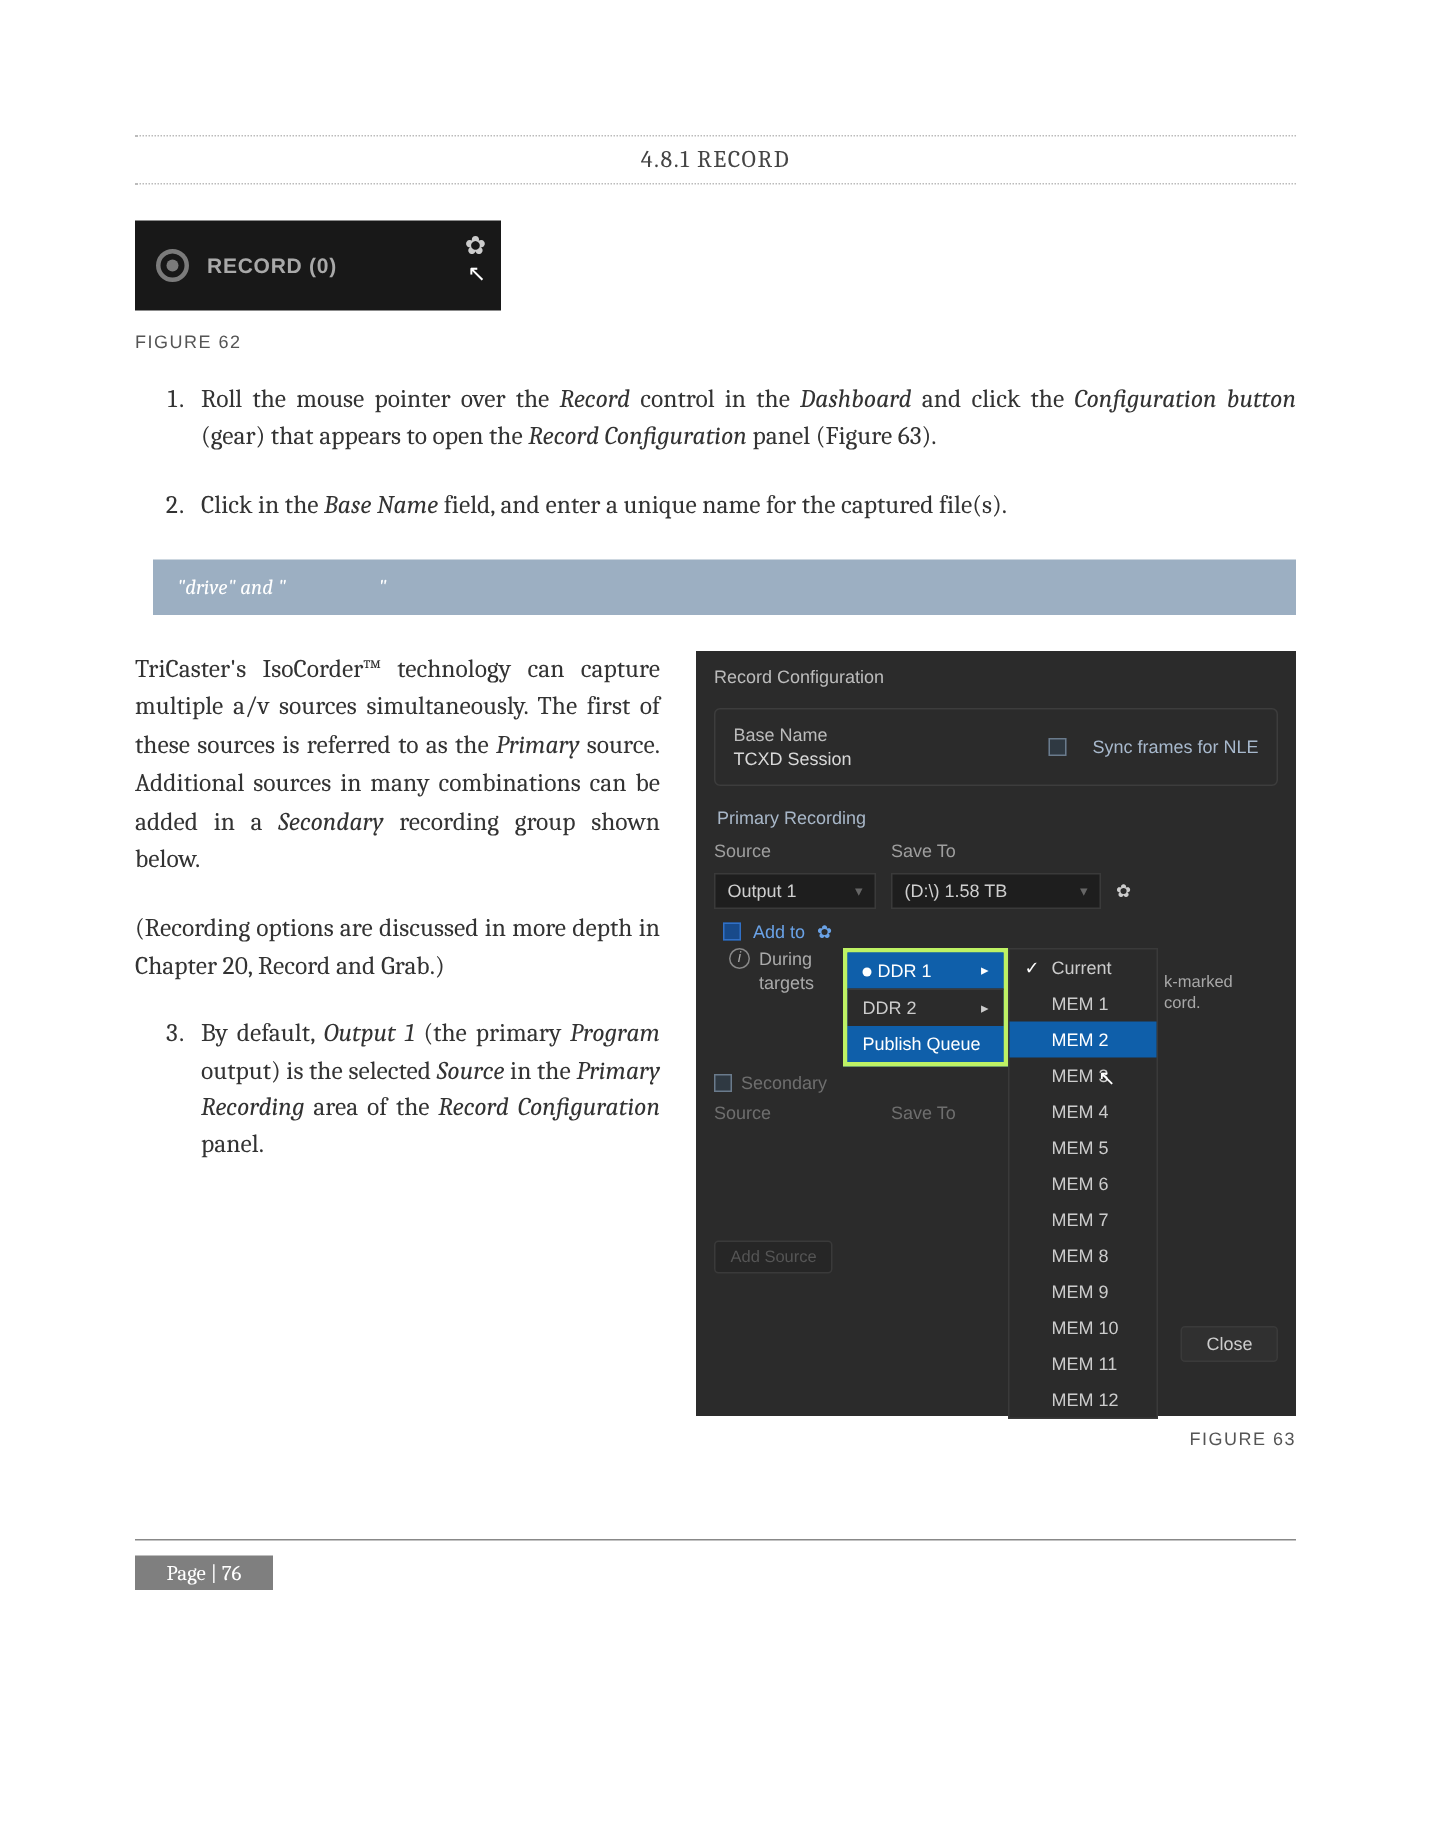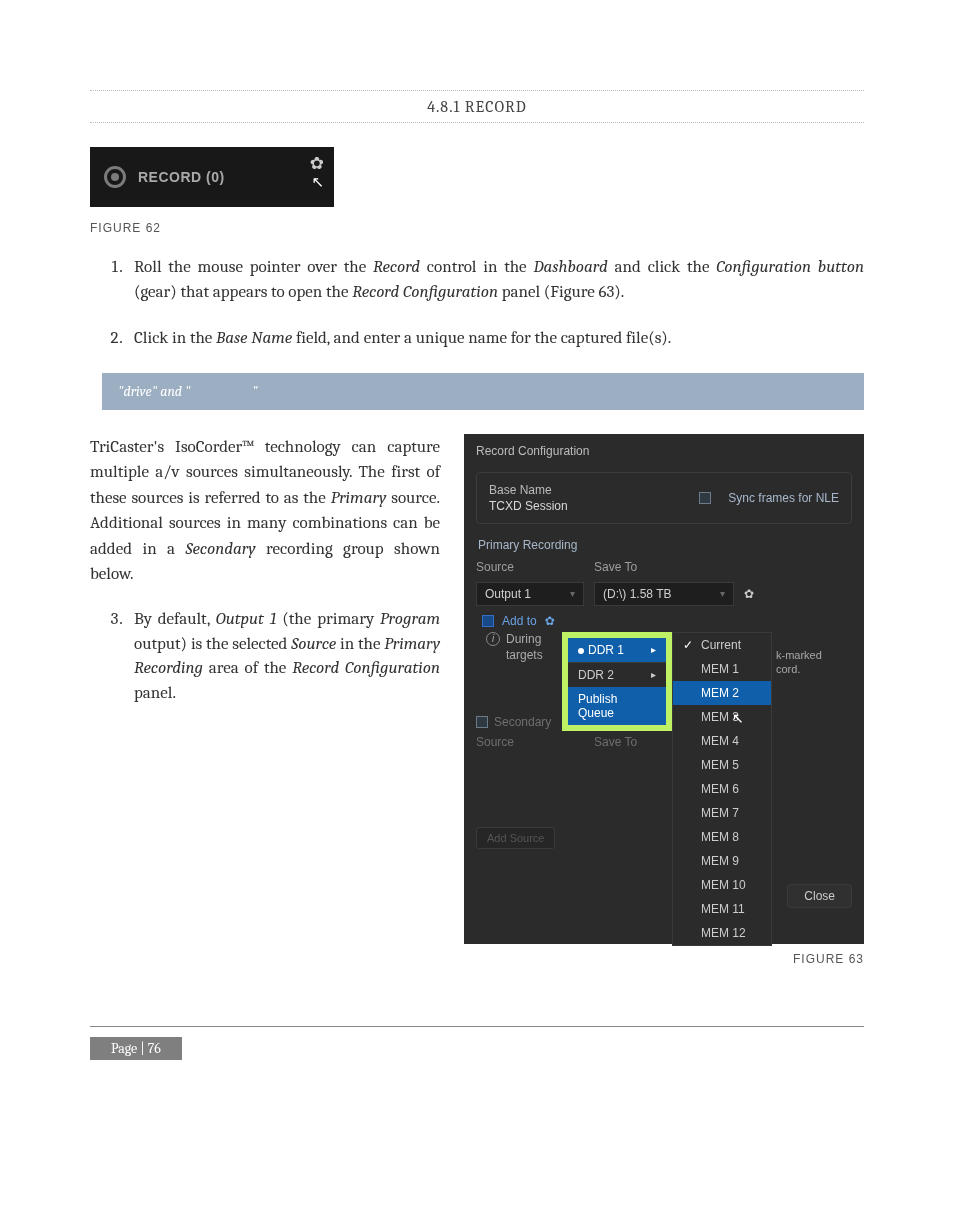--- a/index.html
+++ b/index.html
@@ -126,21 +126,21 @@
   .context-panel { position:relative; margin-top:4px; height:300px;}
   .info-i { width:14px;height:14px;border-radius:50%;border:1px solid #888;display:inline-flex;align-items:center;justify-content:center;font-size:10px;color:#aaa; font-style:italic;}
   .during { display:flex; gap:6px; align-items:flex-start; margin-left:10px;}
   .during-text { color:#aaa; font-size:12px; line-height:1.3;}
   .menu1 {
     position:absolute; left:86px; top:0;
     background:#0f5faa;
     width:110px;
     color:#fff;
     font-size:12px;
-    border:6px solid #bef264;
+    border:3px solid #bef264;
   }
   .menu1 .mi { padding:5px 10px; display:flex; justify-content:space-between; align-items:center;}
   .menu1 .mi.dark { background:#2b2b2b; color:#ccc; border-top:1px solid #3a3a3a;}
   .menu1 .mi.highlight { background:#0f5faa; }
   .menu1 .arrow { font-size:10px; }
   .bullet { width:6px;height:6px;border-radius:50%;background:#fff; display:inline-block; margin-right:4px;}
   .menu2 {
     position:absolute; left:196px; top:0;
     background:#2b2b2b;
     width:100px;
@@ -210,20 +210,21 @@
   <span>"drive" and " </span>
   &nbsp;&nbsp;&nbsp;&nbsp;&nbsp;&nbsp;&nbsp;&nbsp;&nbsp;&nbsp;&nbsp;&nbsp;&nbsp;&nbsp;&nbsp;&nbsp;&nbsp;&nbsp;
   <span>"</span>
 </div>
 
 <div class="two-col">
   <div class="left-col">
     <p>
       <span>TriCaster's IsoCorder™ technology can capture multiple a/v sources simultaneously.  The first of these sources is referred to as the </span><em>Primary</em><span> source. Additional sources in many combinations can be added in a </span><em>Secondary</em><span> recording group shown below.</span>
     </p>
+    <p>(Recording options are discussed in more depth in Chapter 20, Record and Grab.)</p>
     <ol start="3">
       <li>
         <span>By default, </span><em>Output 1</em><span> (the primary </span><em>Program</em><span> output) is the selected </span><em>Source</em><span> in the </span><em>Primary Recording</em><span> area of the </span><em>Record Configuration</em><span> panel.</span>
       </li>
     </ol>
   </div>
 
   <div class="right-col">
     <div class="dialog">
       <div class="dialog-title">Record Configuration</div>

